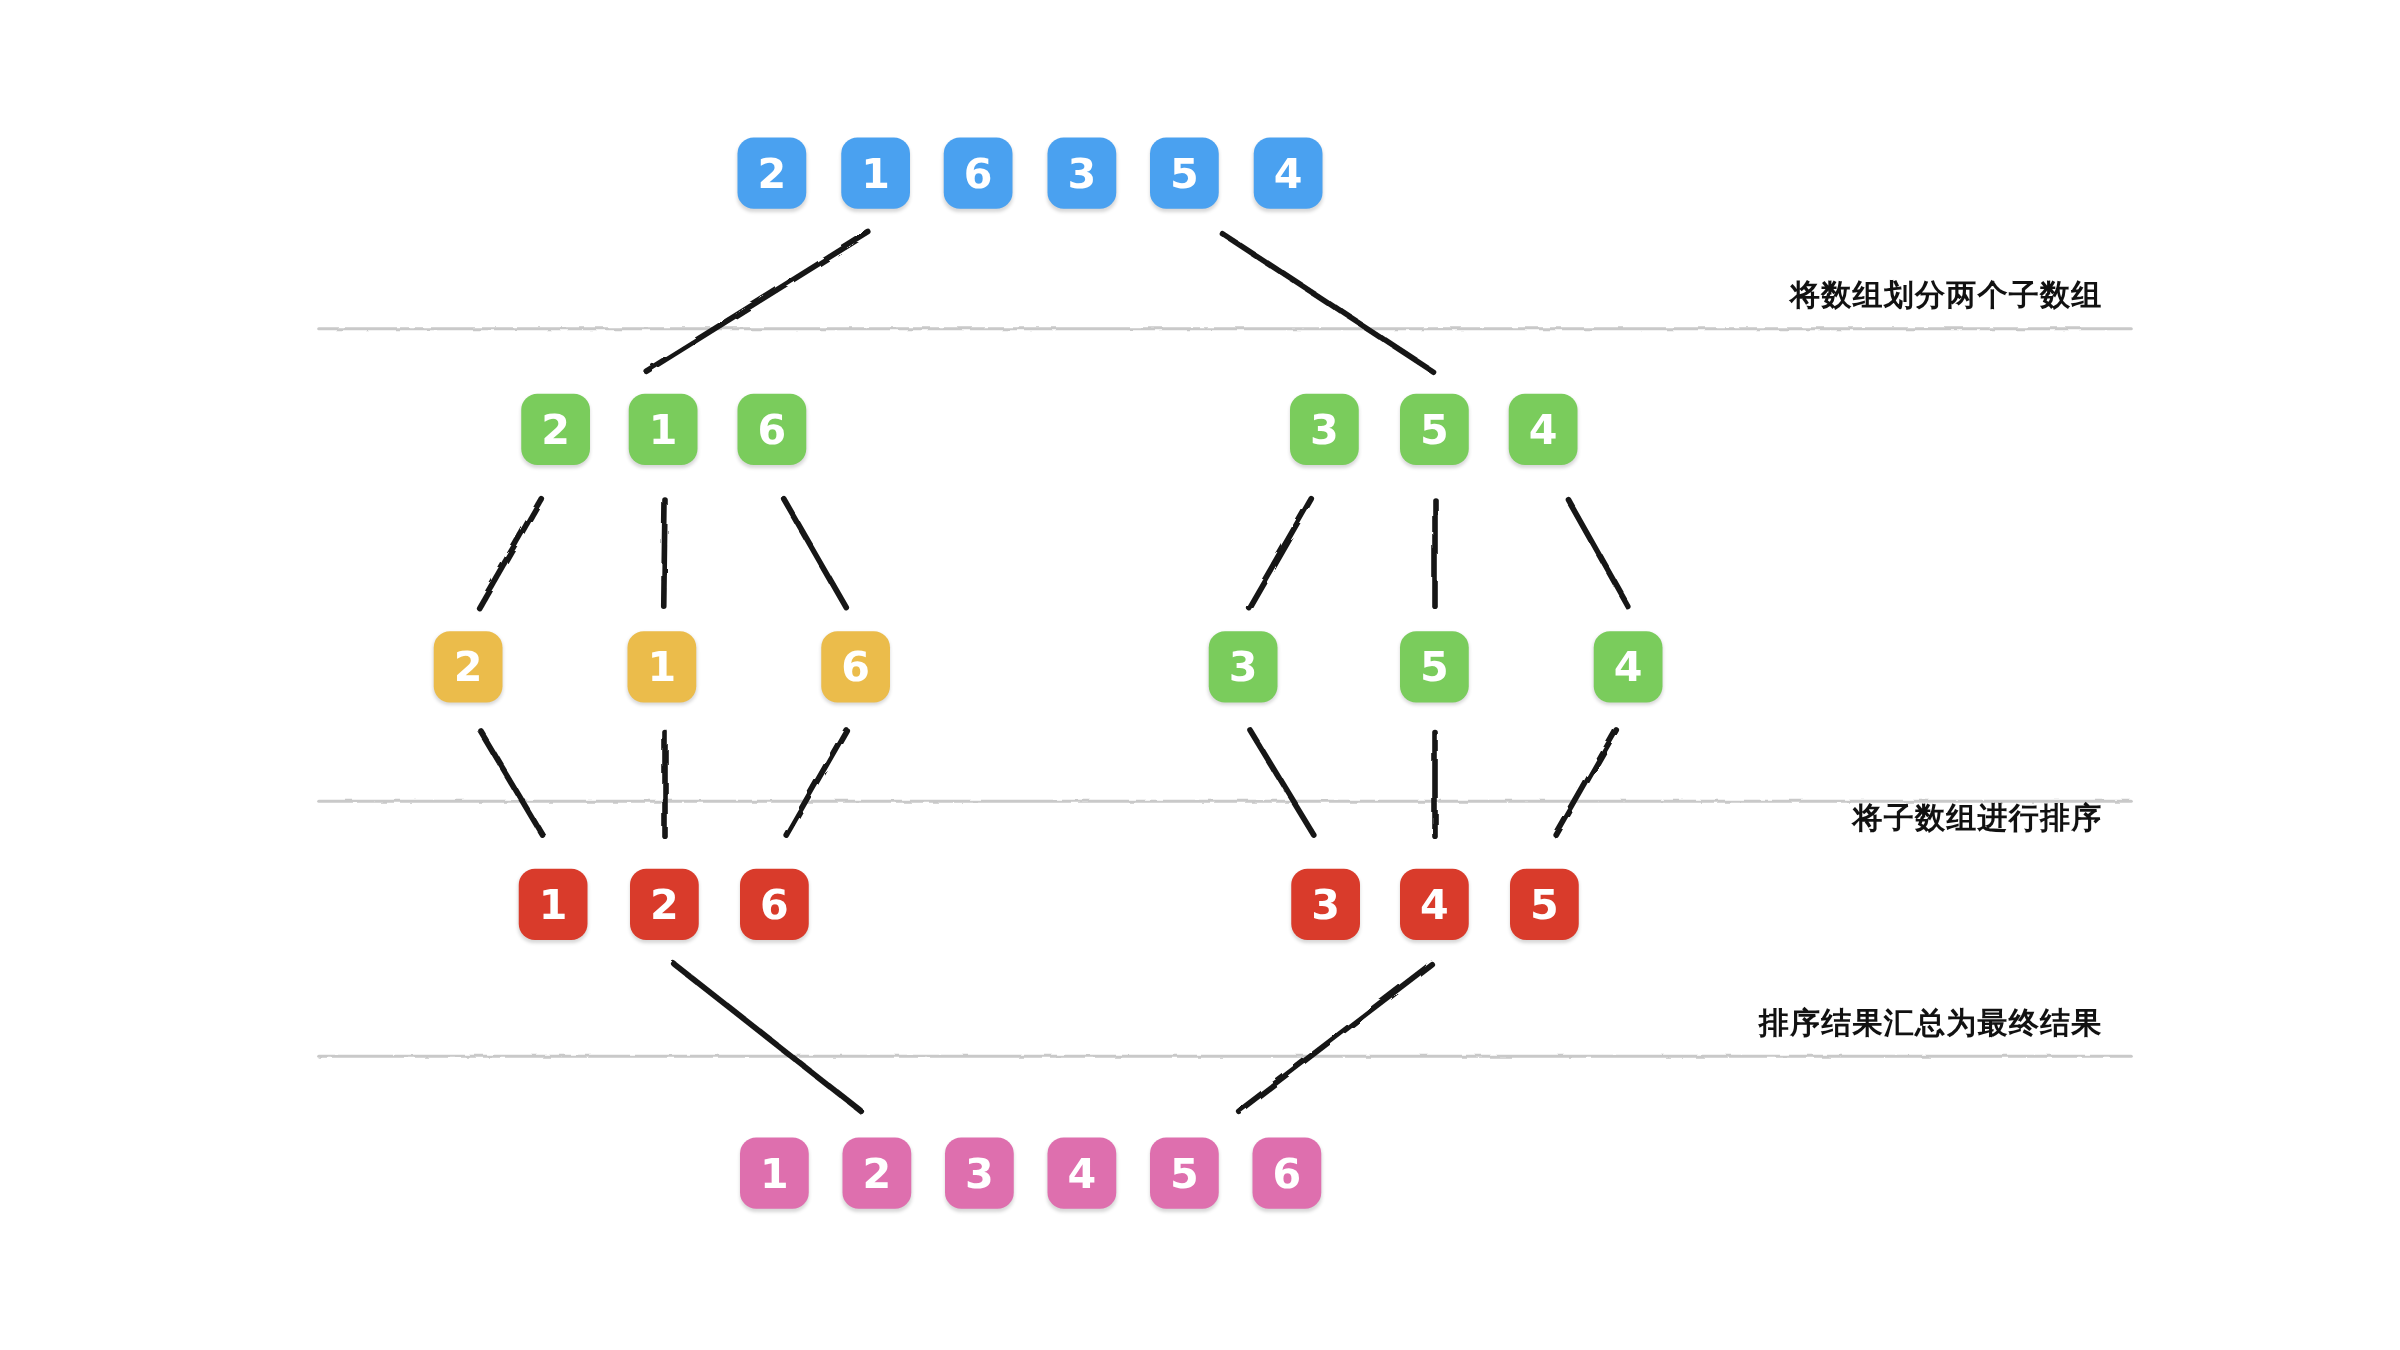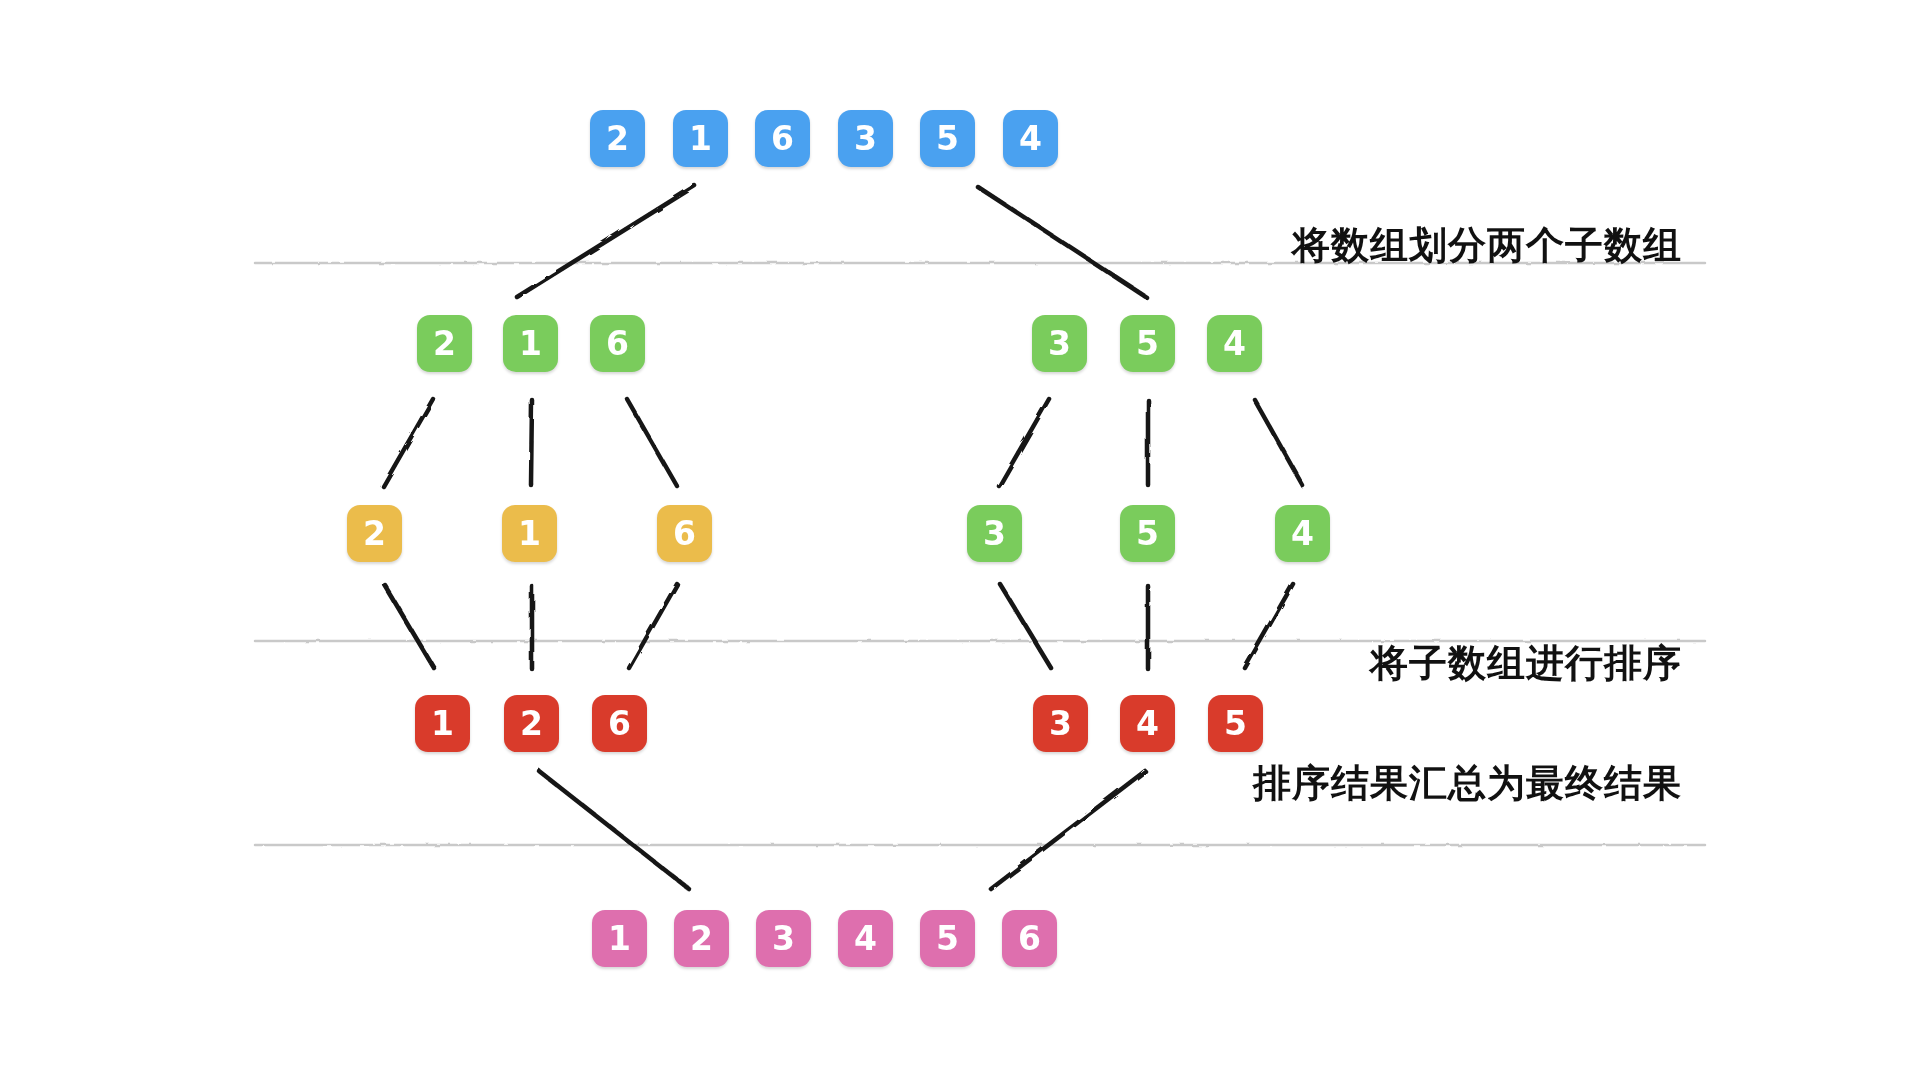--- a/index.html
+++ b/index.html
@@ -48,21 +48,21 @@
     user-select: none;
   }
   .cell.blue   { background: var(--c-blue,   #4aa1f0); }
   .cell.green  { background: var(--c-green,  #7acc5c); }
   .cell.yellow { background: var(--c-yellow, #ebbc4b); }
   .cell.red    { background: var(--c-red,    #d93b2b); }
   .cell.pink   { background: var(--c-pink,   #de6fae); }
   .step-label {
     position: absolute;
     right: 238px;
-    font-size: 38px;
+    font-size: 24px;
     font-weight: 700;
     color: #111111;
     white-space: nowrap;
     letter-spacing: 1px;
   }
 </style>
 </head>
 <body>
 
 <div class="canvas">
@@ -141,15 +141,15 @@
 
   <div class="cell pink" style="left:592px;  top:910px;">1</div>
   <div class="cell pink" style="left:674px;  top:910px;">2</div>
   <div class="cell pink" style="left:756px;  top:910px;">3</div>
   <div class="cell pink" style="left:838px;  top:910px;">4</div>
   <div class="cell pink" style="left:920px;  top:910px;">5</div>
   <div class="cell pink" style="left:1002px; top:910px;">6</div>
 
   <div class="step-label" style="top:220px;">将数组划分两个子数组</div>
   <div class="step-label" style="top:596px;margin-top:42px;">将子数组进行排序</div>
-  <div class="step-label" style="top:758px;">排序结果汇总为最终结果</div>
+  <div class="step-label" style="top:802px;">排序结果汇总为最终结果</div>
 
 </div>
 
 </body></html>

